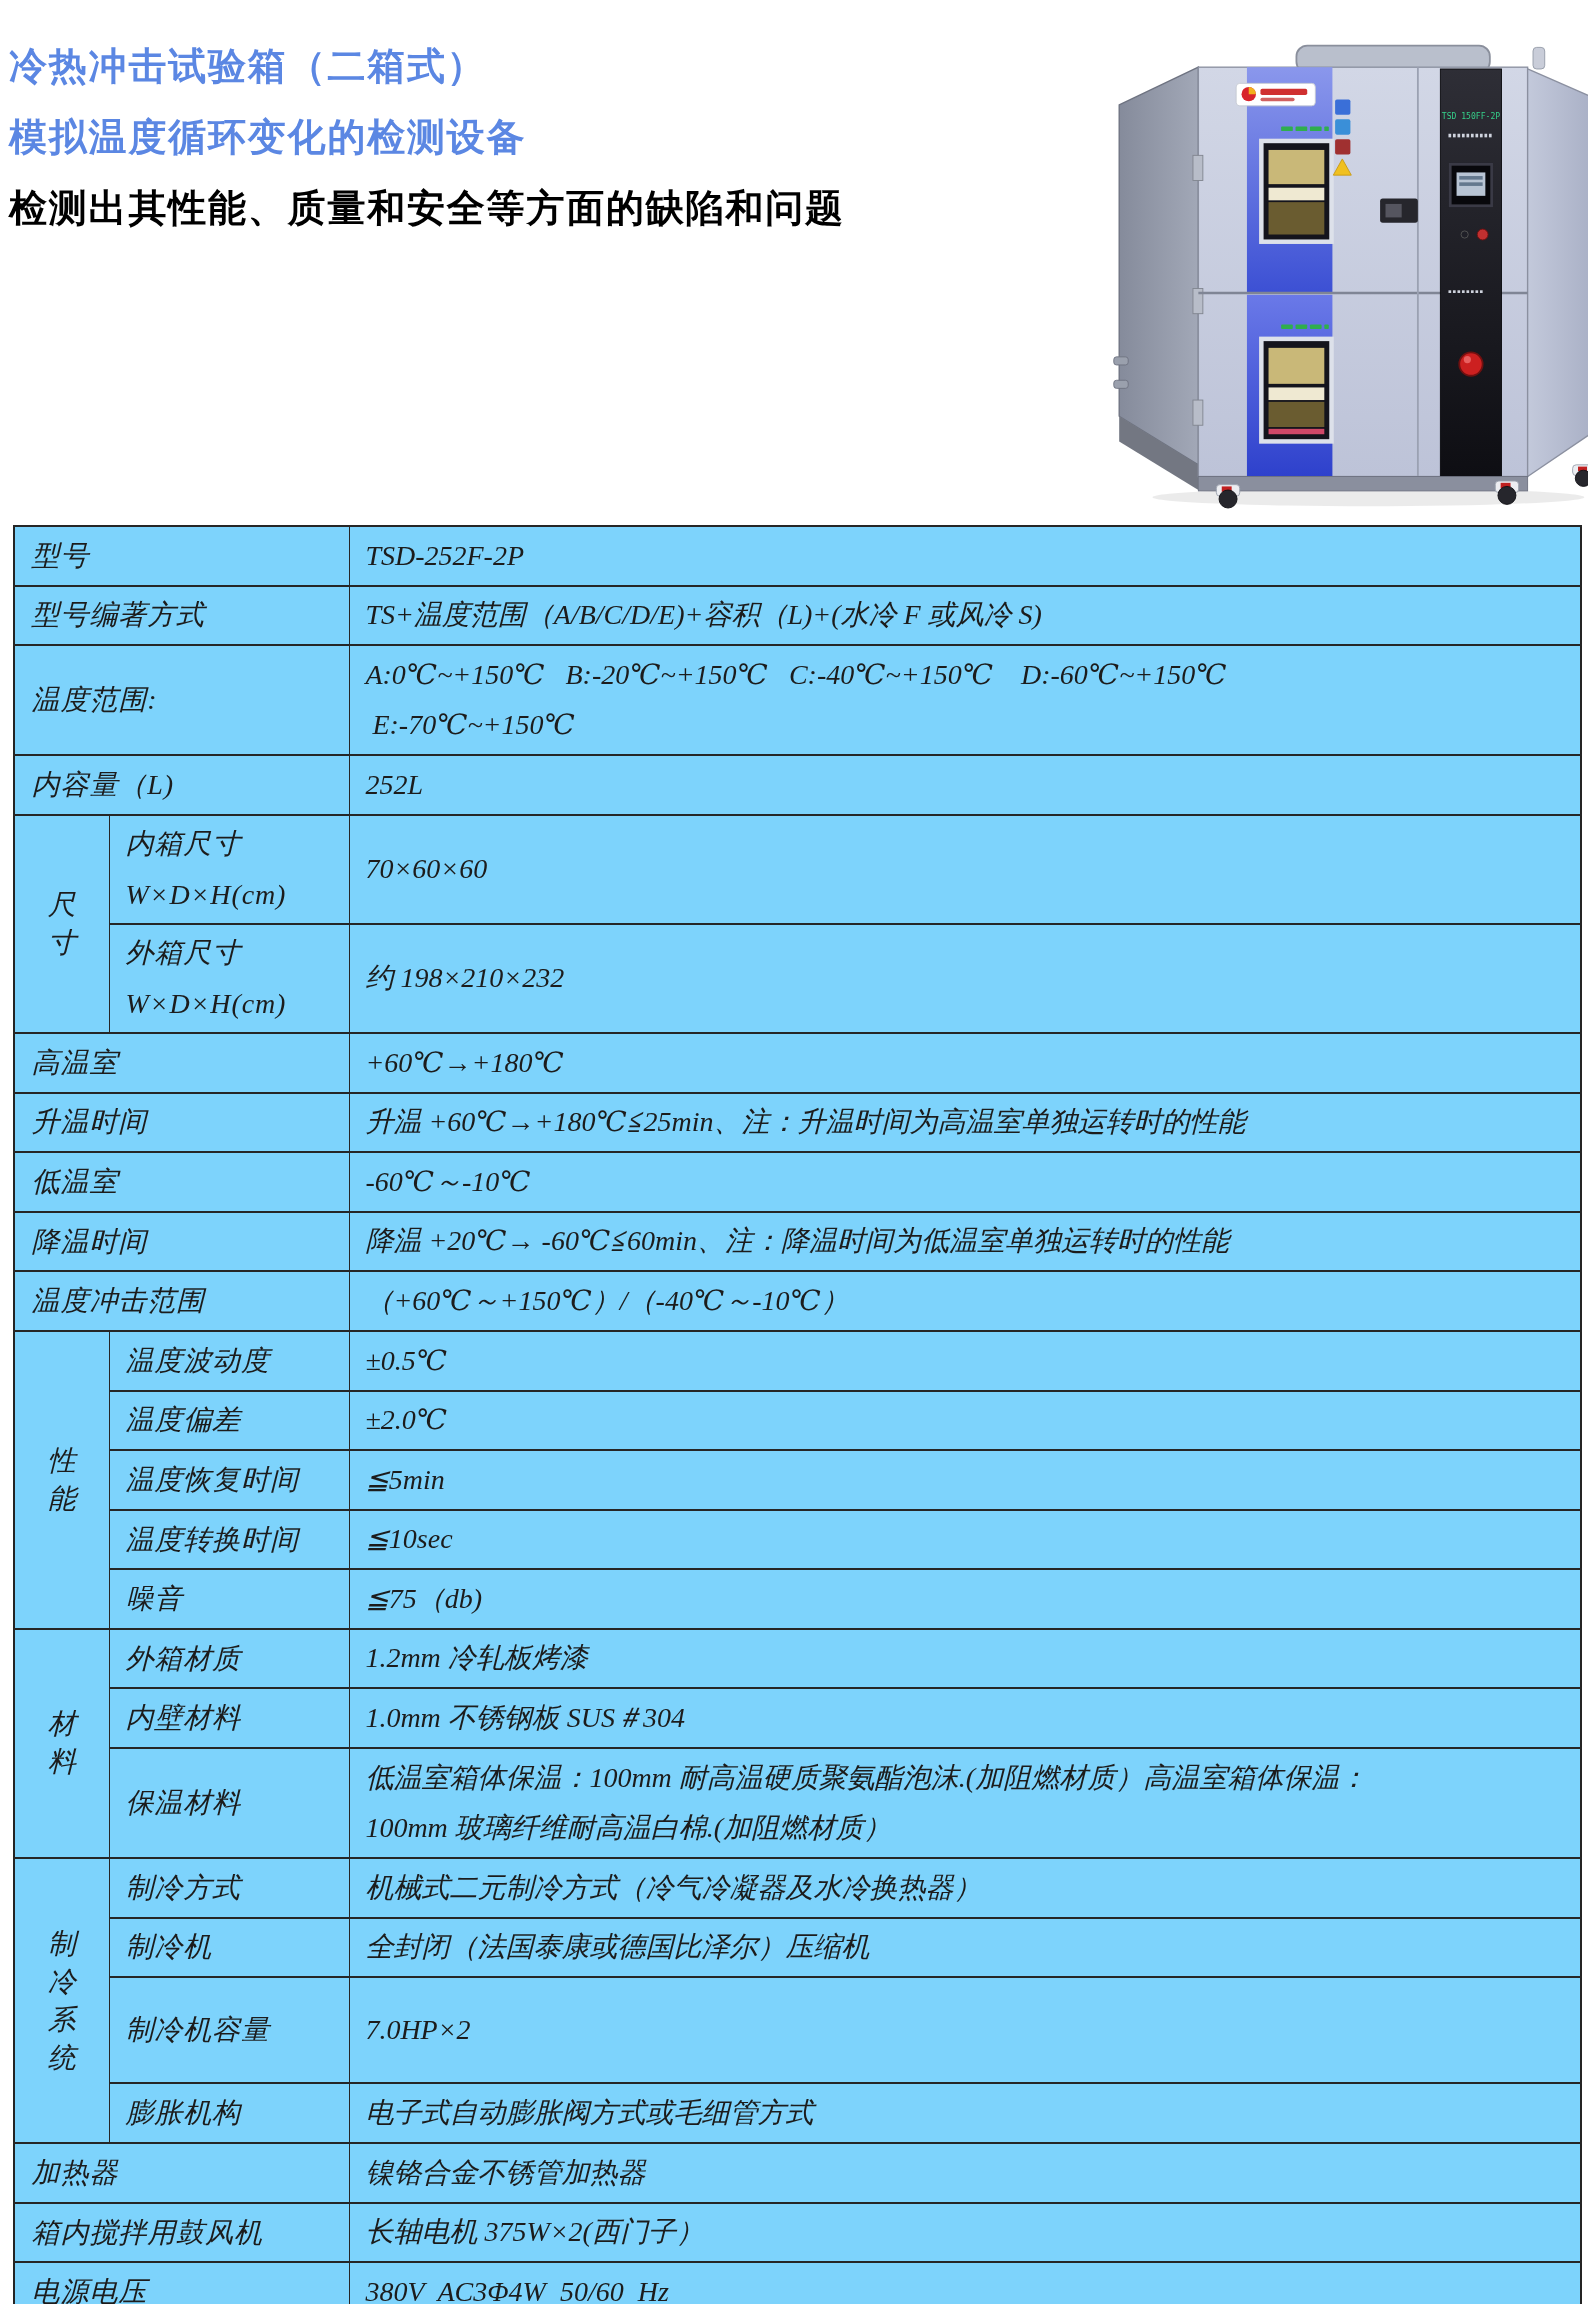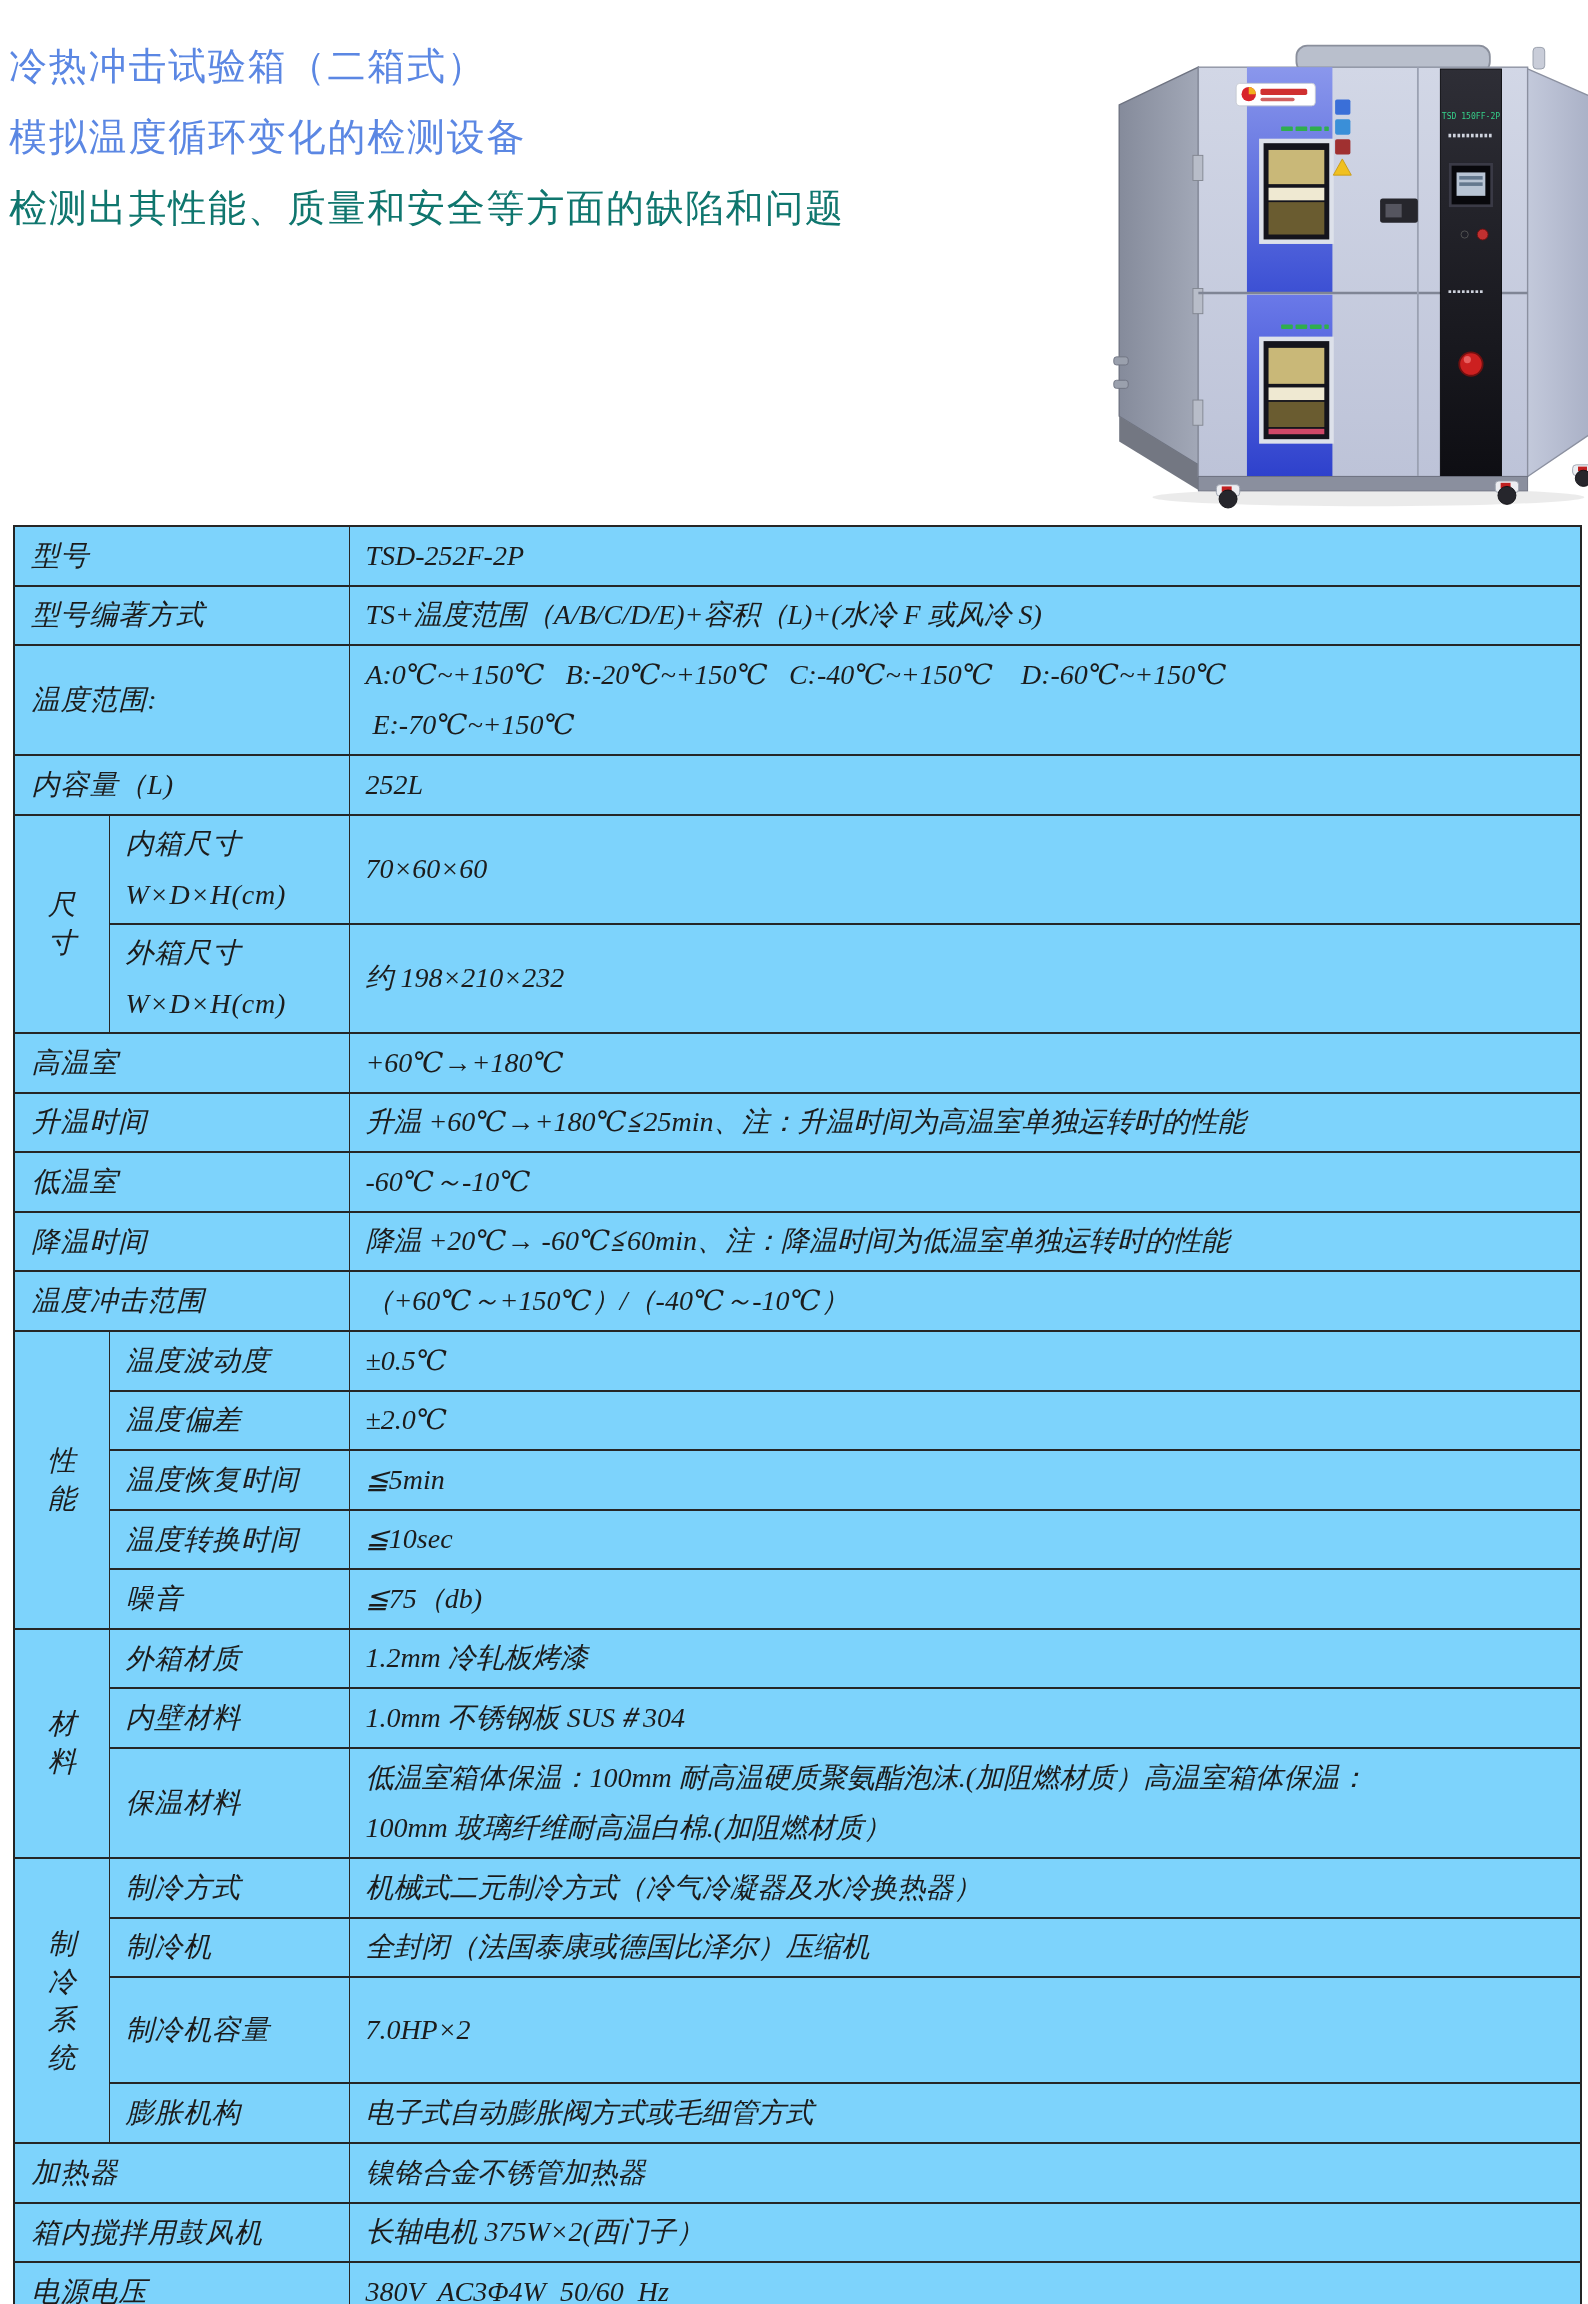--- a/index.html
+++ b/index.html
@@ -4,21 +4,21 @@
 <style>
   html,body{margin:0;padding:0;background:#ffffff;}
   body{
     width:1589px;height:2304px;position:relative;overflow:hidden;
     font-family:"Liberation Serif","DejaVu Serif",serif;color:#1c1c1c;
   }
   
   .headings{position:absolute;left:9px;top:31px;}
   .headings .h{
     font-family:"Liberation Sans","DejaVu Sans",sans-serif;
-    font-weight:normal;font-size:38px;line-height:71px;
+    font-weight:bold;font-size:38px;line-height:71px;
     white-space:nowrap;letter-spacing:1.8px;
   }
   
   .machine{position:absolute;left:1112px;top:21.6px;width:493px;height:488px;}
   .machine svg{width:100%;height:100%;display:block;}
   
   table.spec{
     position:absolute;left:12.6px;top:525px;width:1569px;
     border-collapse:collapse;table-layout:fixed;
     font-size:28px;
@@ -38,21 +38,21 @@
   }
 </style>
 </head>
 <body>
 
 <div class="page">
 
   <div class="headings">
     <div class="h" style="color:#5b87e3">冷热冲击试验箱（二箱式）</div>
     <div class="h" style="color:#5b87e3">模拟温度循环变化的检测设备</div>
-    <div class="h" style="color:#0f766e">检测出其性能、质量和安全等方面的缺陷和问题</div>
+    <div class="h" style="color:#000000">检测出其性能、质量和安全等方面的缺陷和问题</div>
   </div>
 
   <div class="machine">
     <svg viewBox="0 0 548 542" xmlns="http://www.w3.org/2000/svg">
       <defs>
         <linearGradient id="gSide" x1="0" y1="0" x2="1" y2="0">
           <stop offset="0" stop-color="#858b9b"></stop>
             <stop offset="1" stop-color="#a2a8b7"></stop>
         </linearGradient>
         <linearGradient id="gFront" x1="0" y1="0" x2="0" y2="1">

